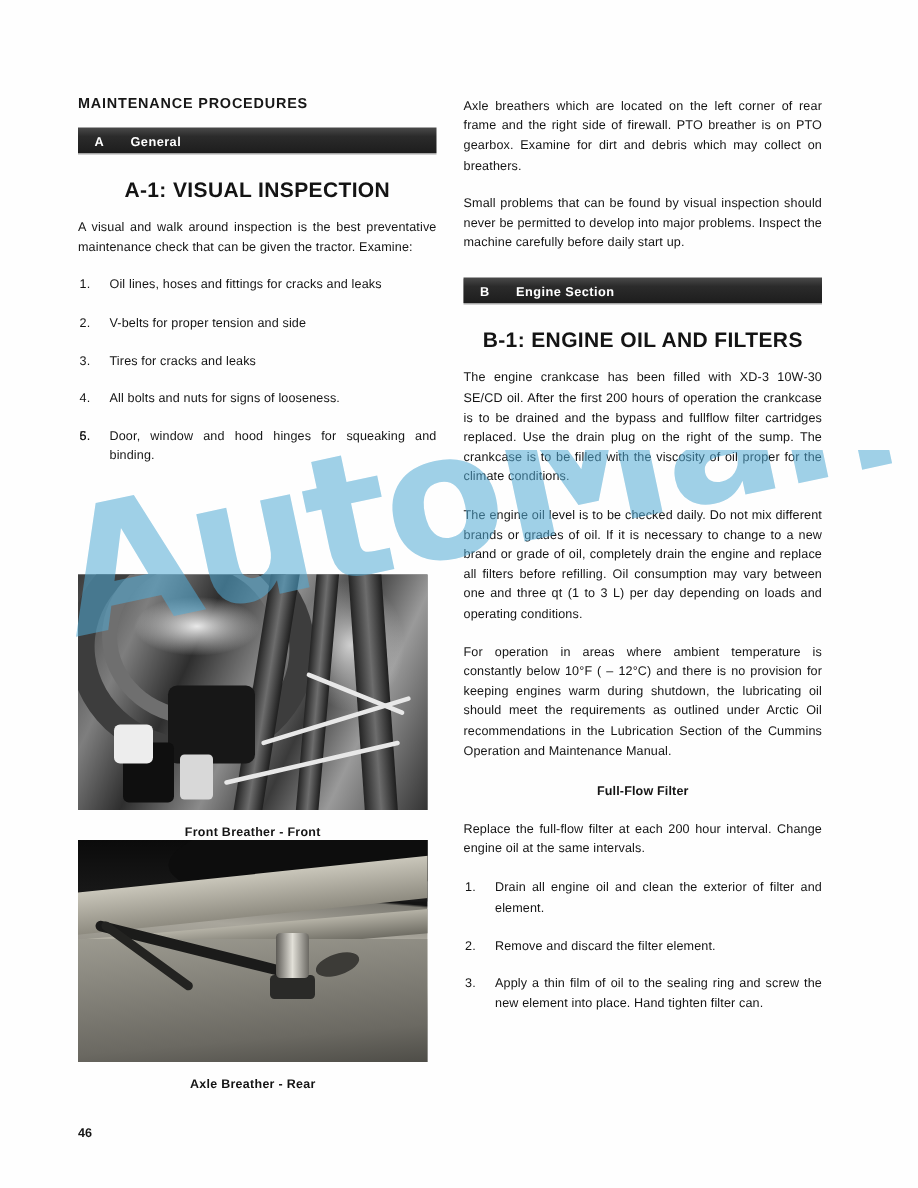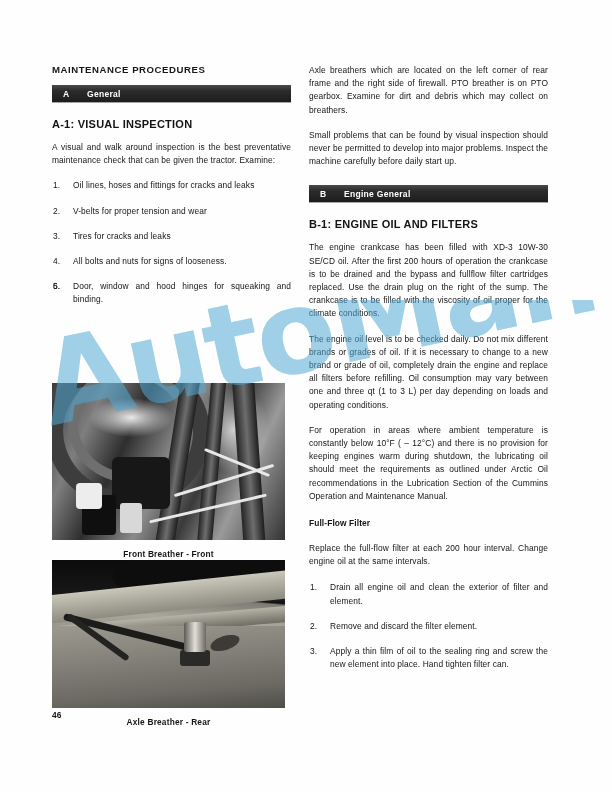--- a/index.html
+++ b/index.html
@@ -85,24 +85,25 @@
     width: 24px;
     letter-spacing: 0.3px;
   }
   .band .band-label {
     font-size: 8.5px;
     font-weight: 700;
     letter-spacing: 0.3px;
   }
 
   .sub-head {
-    font-size: 11px;
+    font-size: 14px;
     font-weight: 700;
     letter-spacing: 0.25px;
     margin: 0 0 11px 0;
+    text-align: center;
   }
   .minor-head {
     font-size: 8.4px;
     font-weight: 700;
     letter-spacing: 0.1px;
     margin: 0 0 11px 0;
   }
 
   p.body {
     font-size: 8.4px;
@@ -201,21 +202,21 @@
   #photo-rear .curve { position:absolute; left:60px; top:-22px; width:220px; height:60px; border-radius: 50%; background:#0d0d0d; transform: rotate(-5deg); }
   #photo-rear .cap { position:absolute; left:132px; top:62px; width:22px; height:30px; border-radius:3px; background: linear-gradient(90deg,#5c5a55,#e2e0d8,#6a6862); }
   #photo-rear .elbow { position:absolute; left:128px; top:90px; width:30px; height:16px; background:#2a2a28; border-radius:3px; }
   #photo-rear .tube { position:absolute; left:8px; top:84px; width:128px; height:7px; background:#1b1b1a; border-radius:5px; transform: rotate(14deg); transform-origin: right center; }
   #photo-rear .tube2 { position:absolute; left:2px; top:96px; width:74px; height:6px; background:#232321; border-radius:5px; transform: rotate(36deg); transform-origin: right center; }
   #photo-rear .shadow { position:absolute; left:158px; top:76px; width:30px; height:14px; background:#3c3b37; border-radius:50%; transform: rotate(-18deg); }
 
   .page-number {
     position: absolute;
     left: 52px;
-    top: 710px;
+    top: 750px;
     font-size: 8.4px;
     font-weight: 700;
     z-index: 2;
   }
 </style>
 </head>
 <body>
 
 <div class="page">
 
@@ -231,21 +232,21 @@
       <span class="band-letter">A</span>
       <span class="band-label">General</span>
     </div>
 
     <h2 class="sub-head">A-1: VISUAL INSPECTION</h2>
 
     <p class="body">A visual and walk around inspection is the best preventative maintenance check that can be given the tractor. Examine:</p>
 
     <ol class="num-list">
       <li><span class="num">1.</span><span>Oil lines, hoses and fittings for cracks and leaks</span></li>
-      <li><span class="num">2.</span><span>V-belts for proper tension and wear</span></li>
+      <li><span class="num">2.</span><span>V-belts for proper tension and side</span></li>
       <li><span class="num">3.</span><span>Tires for cracks and leaks</span></li>
       <li><span class="num">4.</span><span>All bolts and nuts for signs of looseness.</span></li>
       <li><span class="num">5.</span></li>
       <li><span class="num">6.</span><span>Door, window and hood hinges for squeaking and binding.</span></li>
     </ol>
   </div>
 
   <div class="figure" style="top:383px;">
     <div class="photo" id="photo-front">
       <div class="hose h1"></div>
@@ -281,32 +282,32 @@
   </div>
 
   <div class="col col-right">
 
     <p class="body">Axle breathers which are located on the left corner of rear frame and the right side of firewall. PTO breather is on PTO gearbox. Examine for dirt and debris which may collect on breathers.</p>
 
     <p class="body" style="margin-bottom:17px;">Small problems that can be found by visual inspection should never be permitted to develop into major problems. Inspect the machine carefully before daily start up.</p>
 
     <div class="band">
       <span class="band-letter">B</span>
-      <span class="band-label">Engine General</span>
+      <span class="band-label">Engine Section</span>
     </div>
 
     <h2 class="sub-head">B-1: ENGINE OIL AND FILTERS</h2>
 
     <p class="body">The engine crankcase has been filled with XD-3 10W-30 SE/CD oil. After the first 200 hours of operation the crankcase is to be drained and the bypass and fullflow filter cartridges replaced. Use the drain plug on the right of the sump. The crankcase is to be filled with the viscosity of oil proper for the climate conditions.</p>
 
     <p class="body">The engine oil level is to be checked daily. Do not mix different brands or grades of oil. If it is necessary to change to a new brand or grade of oil, completely drain the engine and replace all filters before refilling. Oil consumption may vary between one and three qt (1 to 3 L) per day depending on loads and operating conditions.</p>
 
     <p class="body" style="margin-bottom:15px;">For operation in areas where ambient temperature is constantly below 10°F ( – 12°C) and there is no provision for keeping engines warm during shutdown, the lubricating oil should meet the requirements as outlined under Arctic Oil recommendations in the Lubrication Section of the Cummins Operation and Maintenance Manual.</p>
 
-    <h3 class="minor-head" style="margin-bottom:14px;">Full-Flow Filter</h3>
+    <h3 class="minor-head" style="margin-bottom:14px;text-align:center;">Full-Flow Filter</h3>
 
     <p class="body" style="margin-bottom:13px;">Replace the full-flow filter at each 200 hour interval. Change engine oil at the same intervals.</p>
 
     <ol class="num-list">
       <li><span class="num">1.</span><span>Drain all engine oil and clean the exterior of filter and element.</span></li>
       <li><span class="num">2.</span><span>Remove and discard the filter element.</span></li>
       <li><span class="num">3.</span><span>Apply a thin film of oil to the sealing ring and screw the new element into place. Hand tighten filter can.</span></li>
     </ol>
   </div>
 

